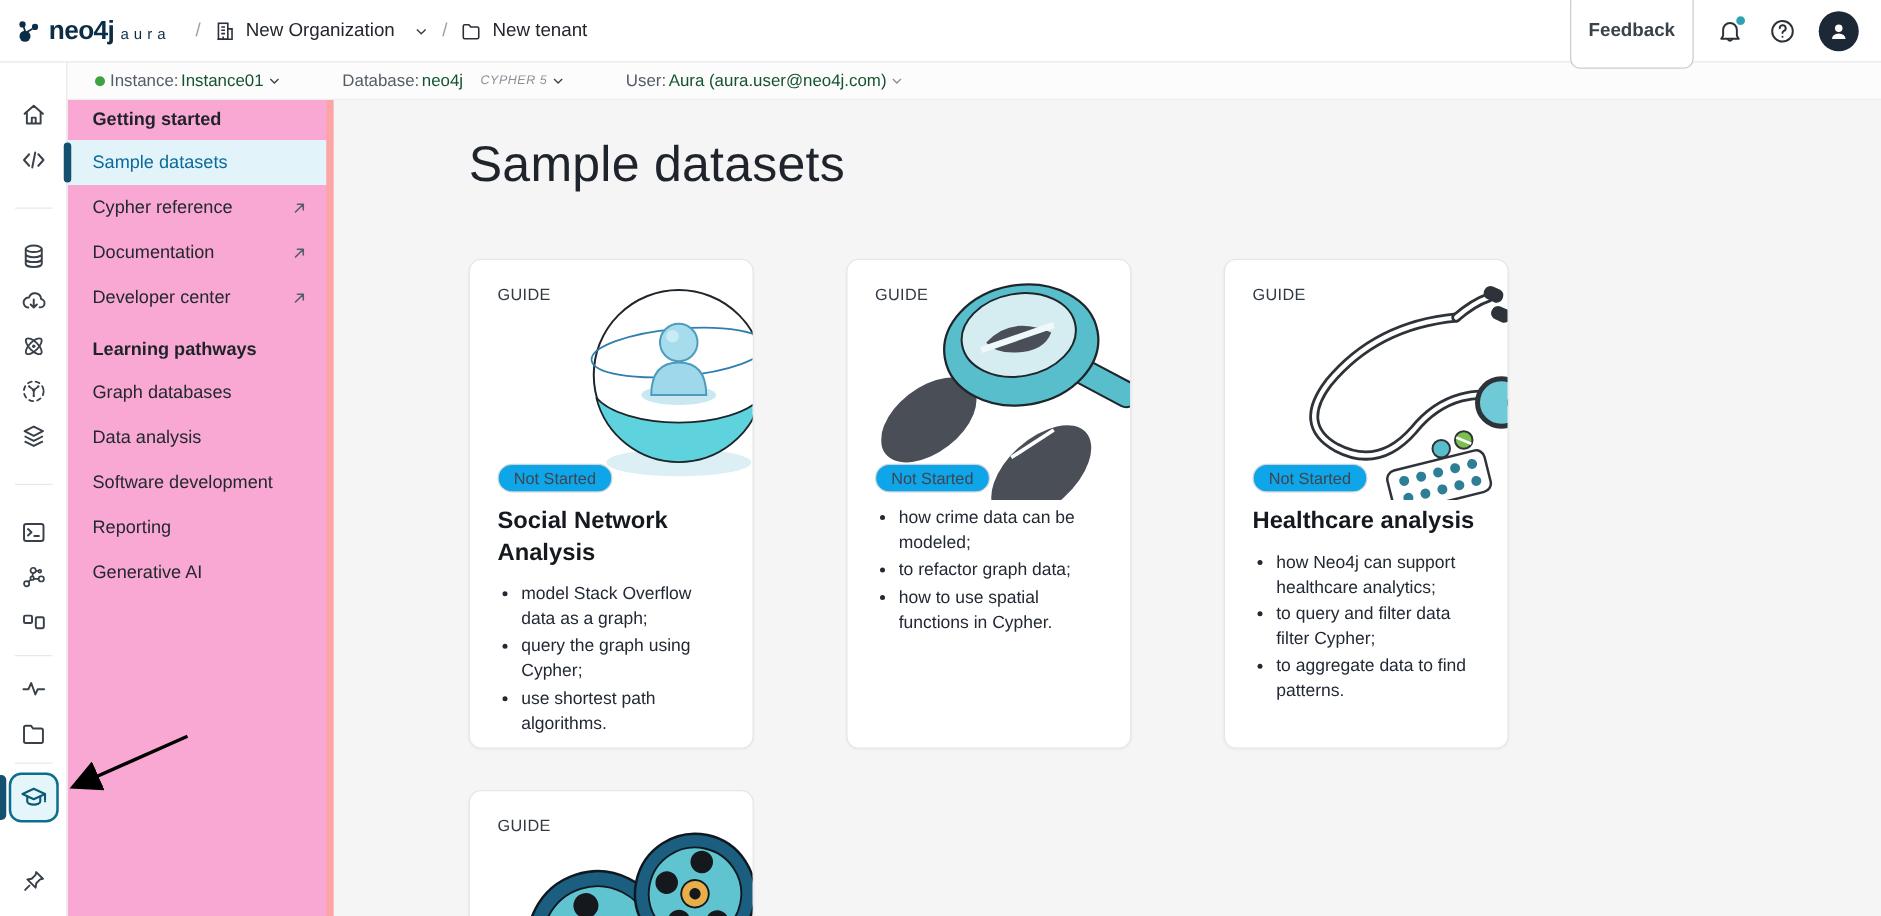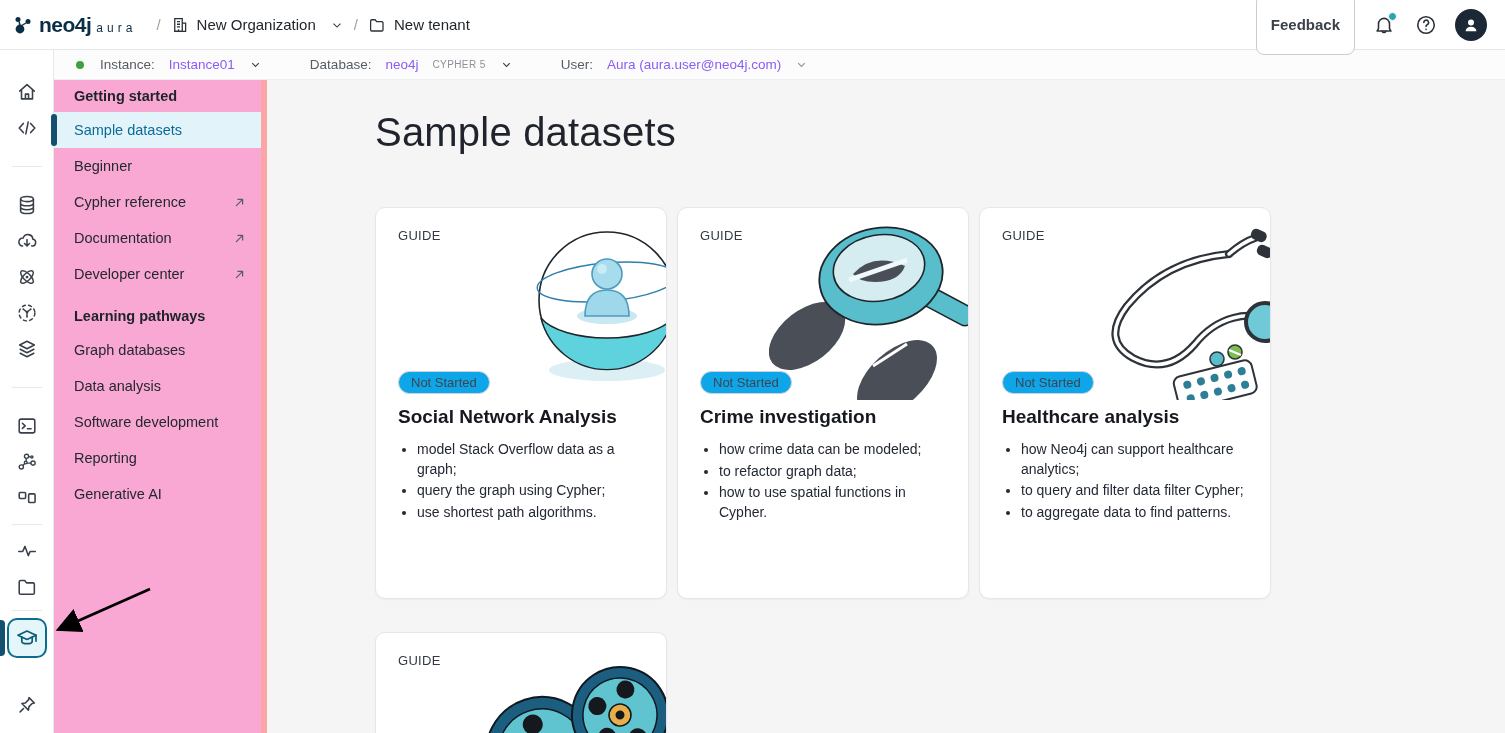--- a/index.html
+++ b/index.html
@@ -38,45 +38,45 @@
   .learn-box { width:40px; height:40px; border:2px solid #0C6E8E; background:#E4F6FA;
     border-radius:10px; display:flex; align-items:center; justify-content:center;
     cursor:pointer; position:relative; }
   .rail-indicator { position:absolute; left:0; width:5px; height:36px; background:#14506F;
     border-radius:0 4px 4px 0; }
   .pin-wrap { margin-top:auto; margin-bottom:10px; }
 
   .right-area { flex:1; display:flex; flex-direction:column; min-width:0; }
   .subheader { height:30px; background:#FCFCFC; border-bottom:1px solid #ECEDEF;
     display:flex; align-items:center; padding-left:22px; gap:48px; font-size:13.5px; }
-  .sh-group { display:flex; align-items:center; gap:14px; cursor:pointer; }
+  .sh-group { display:flex; align-items:center; gap:2px; cursor:pointer; }
   .sh-label { color:#545C66; }
-  .sh-value { color:#8b5cf6; }
+  .sh-value { color:#14532d; }
   .sh-dot { width:8px; height:8px; border-radius:50%; background:#3FA142; margin-right:2px; }
-  .cy-tag { font-size:10px; color:#8A9097; letter-spacing:0.4px; }
+  .cy-tag { font-size:10px; font-style:italic; color:#8A9097; letter-spacing:0.4px;margin-left:12px; }
 
   .content-row { flex:1; display:flex; min-height:0; }
   .menu { width:213px; background:#f9a8d4; border-right:6px solid #fca5a5; padding-top:0;
     flex-shrink:0; }
   .menu-header { height:32px; display:flex; align-items:center; padding-left:20px;
     font-size:14.5px; font-weight:700; color:#1E2329; }
   .menu-header.second { margin-top:8px; }
   .menu-item { height:36px; display:flex; align-items:center; padding:0 14px 0 20px;
     font-size:14.5px; color:#23282F; cursor:pointer; position:relative; }
   .menu-item .ext { margin-left:auto; display:flex; }
   .menu-item.active { background:#E2F4F9; color:#0B6A99; }
   .menu-item.active .active-bar { position:absolute; left:-3px; top:2px; width:6px; height:32px;
     background:#14506F; border-radius:4px; }
 
   .main { flex:1; background:#F5F5F6; padding:30px 0 0 108px; position:relative; min-width:0; }
   .page-title { font-size:40px; font-weight:500; letter-spacing:0.2px; color:#1F232B;
     margin-bottom:52px; }
 
   .cards { display:grid; grid-template-columns:repeat(3, 268px); column-gap:34px; row-gap:33px; }
-  .card { width:292px; height:392px; background:#fff; border:1px solid #E4E6E9;
+  .card { width:228px; height:392px; background:#fff; border:1px solid #E4E6E9;
     border-radius:10px; position:relative; padding:20px 22px; cursor:pointer;
     box-shadow:0 1px 2px rgba(16,24,40,0.04); overflow:hidden; }
   .kicker { font-size:13px; color:#333A44; letter-spacing:0.3px; }
   .illu { position:absolute; top:10px; right:-1px; pointer-events:none; }
   .card-body { margin-top:128px; position:relative; }
   .pill { display:inline-block; font-size:13px; color:#3F454E; background:#0ea5e9;
     border:1px solid #D0D4D9; border-radius:14px; padding:3px 12px; }
   .card-title { font-size:19px; font-weight:700; color:#15181E; line-height:1.35;
     margin-top:10px; }
   .card ul { margin:10px 0 0 0; padding-left:19px; font-size:14px; color:#232934; }
@@ -281,23 +281,20 @@
 
     <div class="content-row">
 
       <div class="menu">
         <div class="menu-header">Getting started</div>
         <div class="menu-item active">
           <span class="active-bar"></span>
           <span>Sample datasets</span>
         </div>
         <div class="menu-item">
-          <span>Beginner</span>
-        </div>
-        <div class="menu-item">
           <span>Cypher reference</span>
           <span class="ext">
             <svg width="15" height="15" viewBox="0 0 24 24" fill="none" stroke="#555E68" stroke-width="2" stroke-linecap="round" stroke-linejoin="round">
                 <path d="M7 17 L17 7 M9.5 7 H17 V14.5"></path>
               </svg>
           </span>
         </div>
         <div class="menu-item">
           <span>Documentation</span>
           <span class="ext">
@@ -368,21 +365,20 @@
               <ellipse cx="128" cy="160" rx="48" ry="27" transform="rotate(-42 128 160)" fill="#4A4E57"></ellipse>
               <path d="M104 148 l34 -22" stroke="#fff" stroke-width="3"></path>
               <rect x="158" y="66" width="58" height="20" rx="9" transform="rotate(28 158 66)" fill="#58BECB" stroke="#1E252B" stroke-width="1.6"></rect>
               <ellipse cx="112" cy="58" rx="62" ry="48" transform="rotate(-10 112 58)" fill="#58BECB" stroke="#1E252B" stroke-width="1.8"></ellipse>
               <ellipse cx="110" cy="50" rx="46" ry="33" transform="rotate(-10 110 50)" fill="#D5EDF1" stroke="#1E252B" stroke-width="1.6"></ellipse>
               <path d="M84 56 q20 -22 52 -8 q-6 16 -30 16 q-16 0 -22 -8 Z" fill="#4A4E57"></path>
               <path d="M80 62 l58 -20" stroke="#EFF8FA" stroke-width="5"></path>
             </svg>
             <div class="card-body">
               <span class="pill">Not Started</span>
-              <div class="card-title">Crime investigation</div>
               <ul>
                 <li>how crime data can be modeled;</li>
                 <li>to refactor graph data;</li>
                 <li>how to use spatial functions in Cypher.</li>
               </ul>
             </div>
           </div>
 
           <div class="card">
             <div class="kicker">GUIDE</div>

